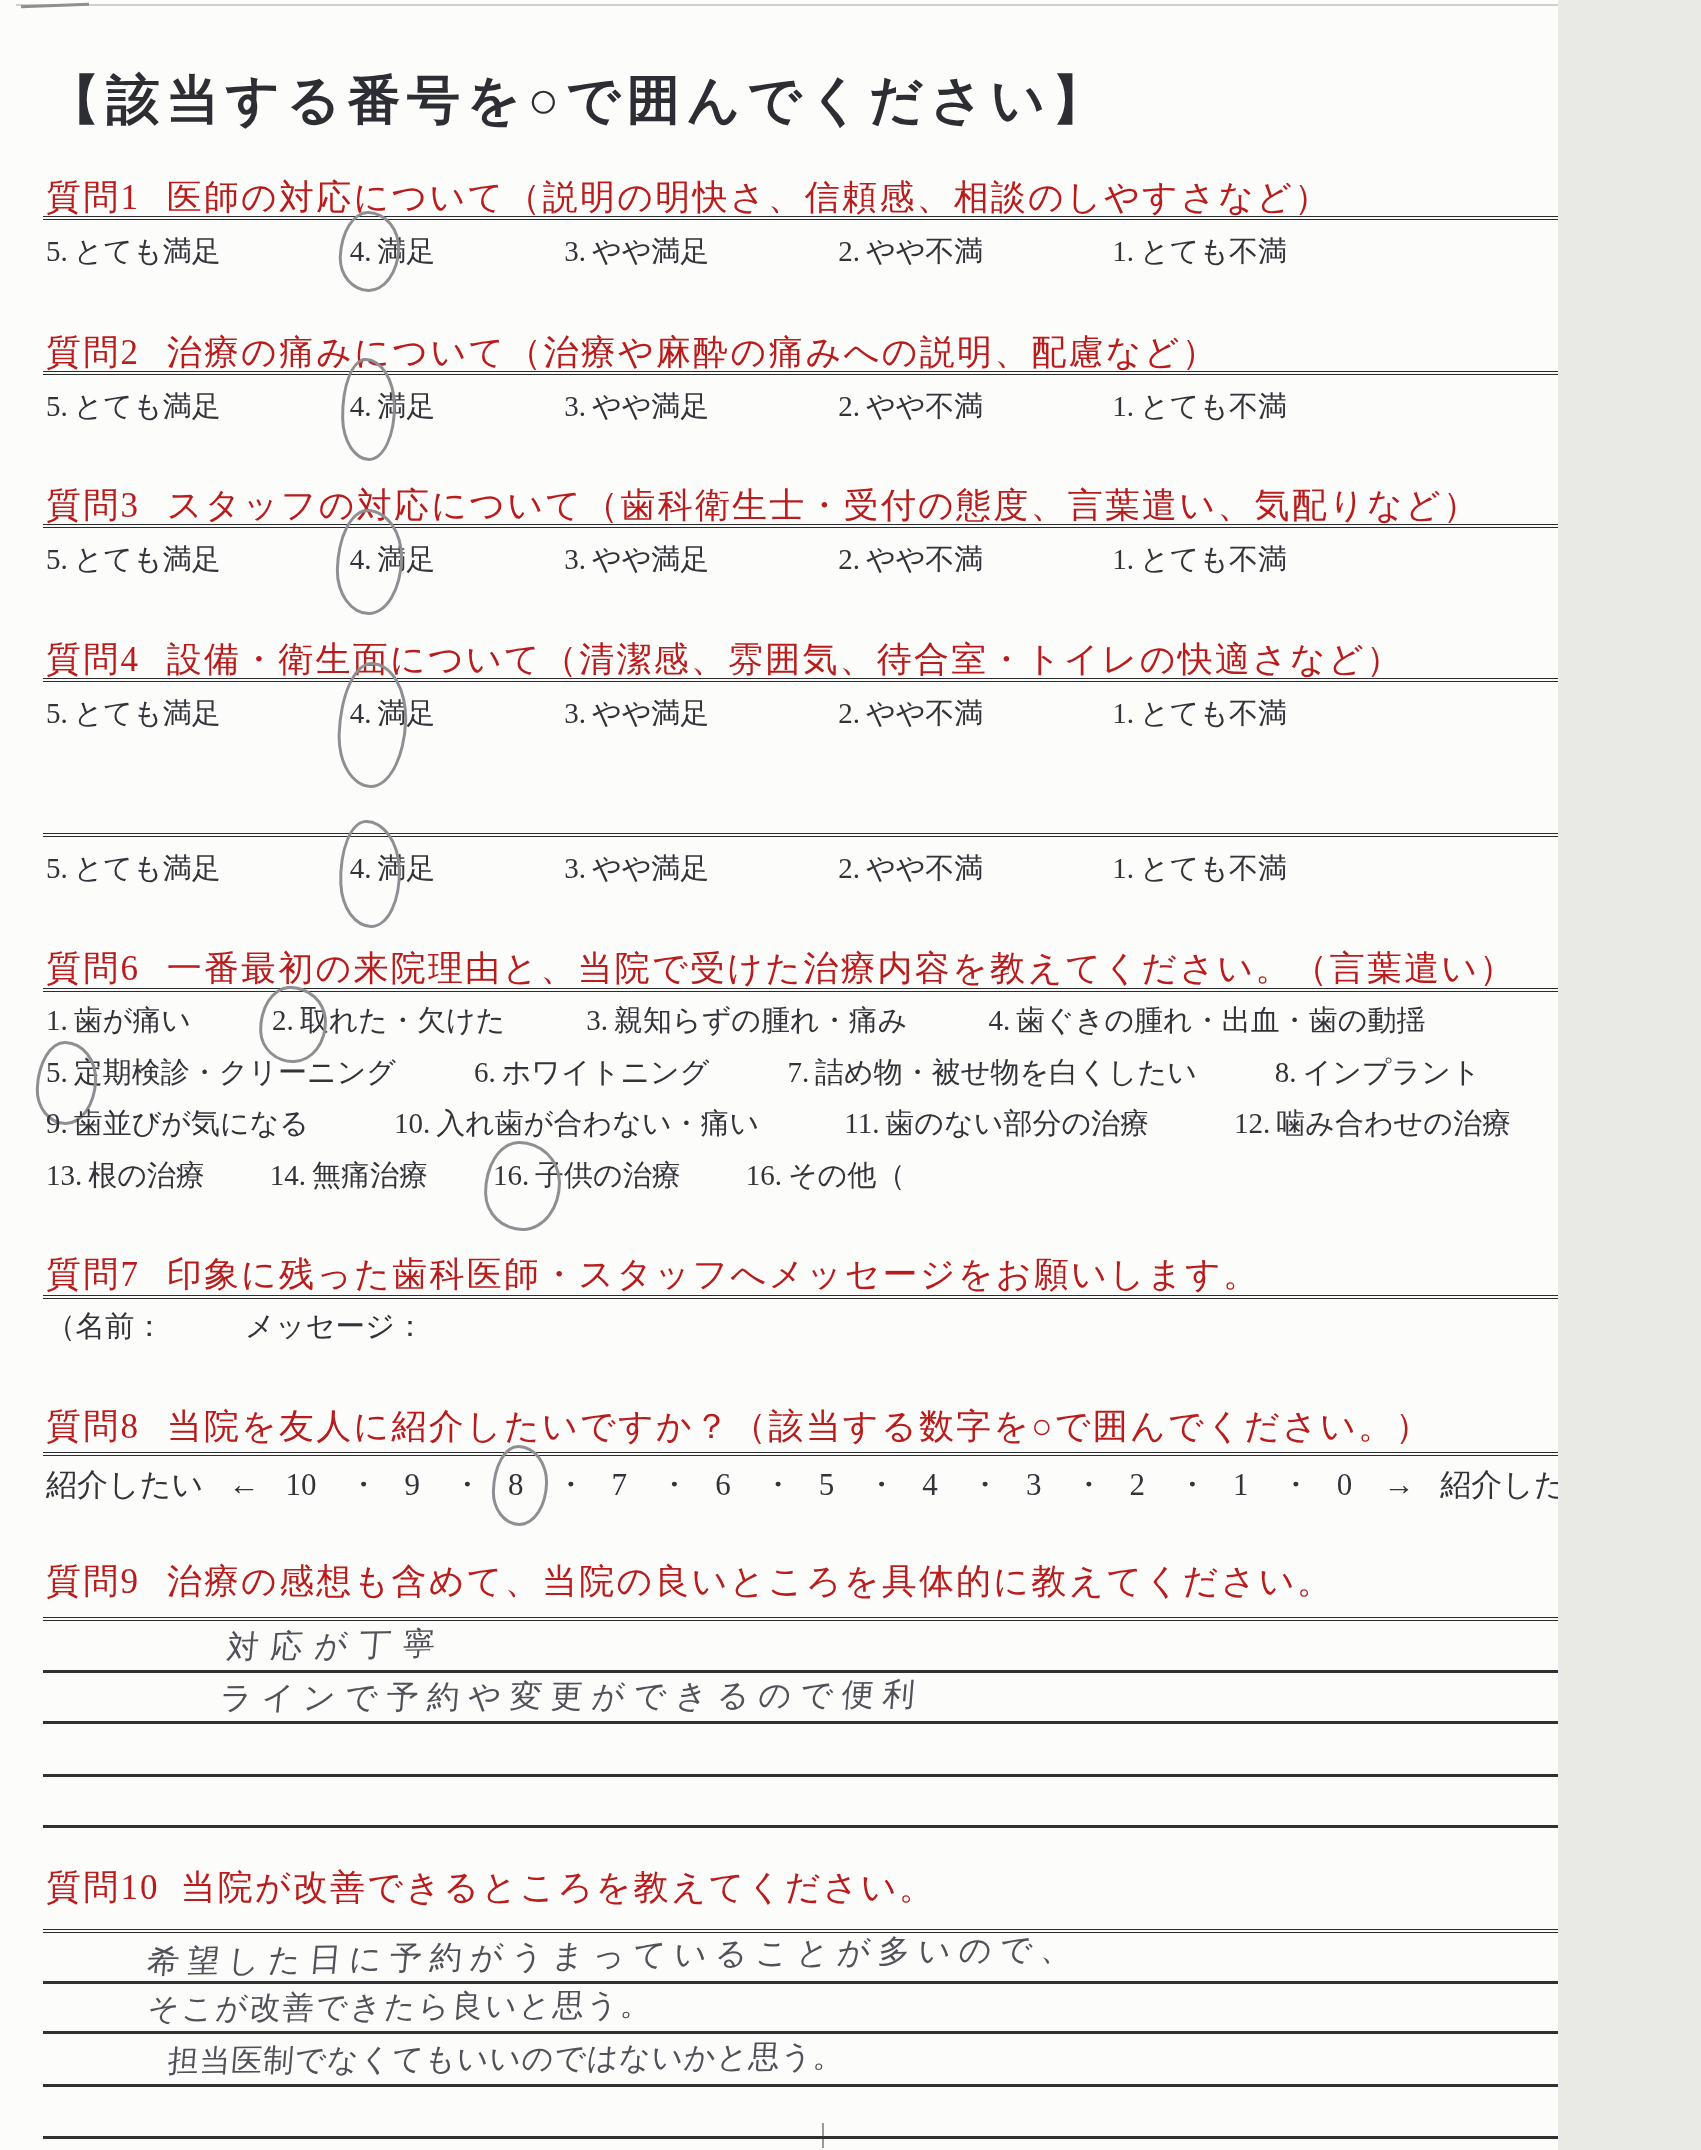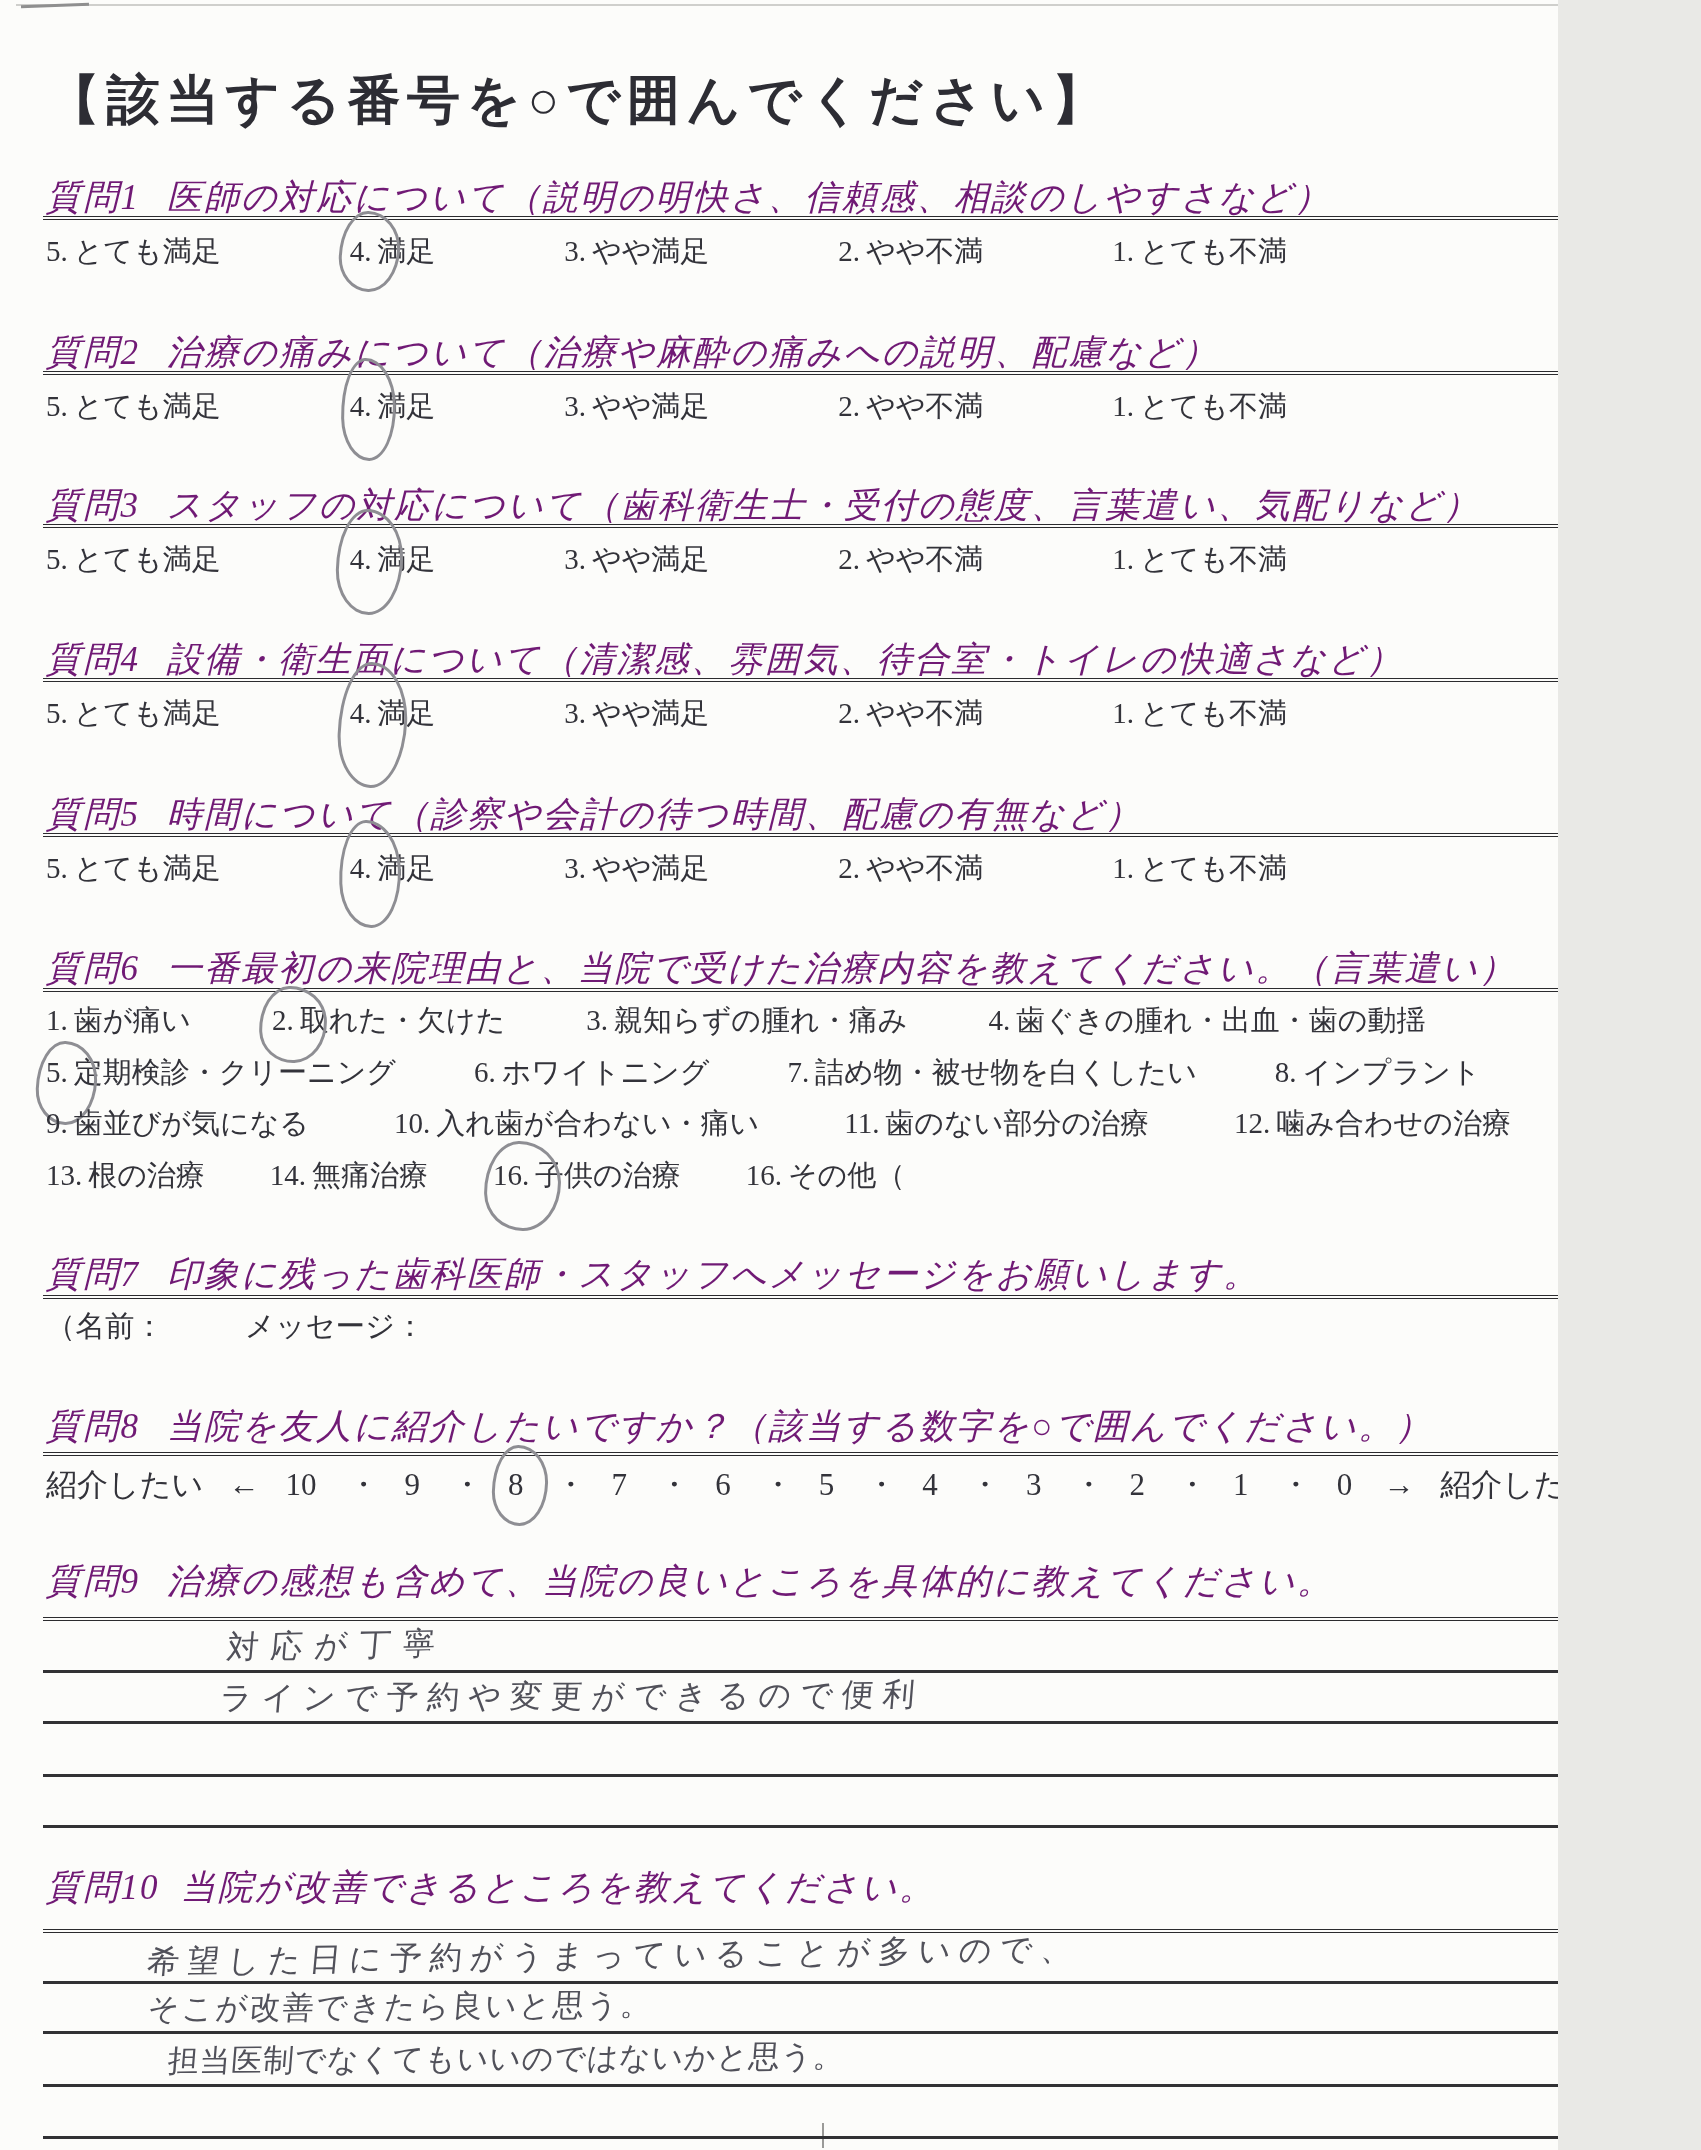--- a/index.html
+++ b/index.html
@@ -5,21 +5,21 @@
   html,body{margin:0;padding:0;background:#e9e9e6;}
   .page{
     position:relative;width:1558px;height:2151px;background:#fcfcfa;overflow:hidden;
     font-family:"Liberation Serif","DejaVu Serif",serif;color:#33333a;
   }
   .heading{
     position:absolute;left:47px;top:65px;font-size:53px;font-weight:bold;
     letter-spacing:6.6px;color:#2d2d34;white-space:nowrap;
   }
   .section{position:absolute;left:0;width:1701px;}
-  .qtitle{position:absolute;left:46px;top:0;font-size:35px;letter-spacing:2.2px;white-space:nowrap;color:#701a75;font-style:italic;}
+  .qtitle{position:absolute;left:46px;top:0;font-size:35px;letter-spacing:2.2px;white-space:nowrap;color:#b91c1c;}
   .qtitle .qlabel{display:inline-block;margin-right:26.6px;}
   .rule{position:absolute;left:43px;width:1618px;height:0;border-top:4.4px double #2b2b2e;}
   .wline{position:absolute;left:43px;width:1618px;height:0;border-top:3px solid #313134;}
   .optrow{position:absolute;left:46px;width:1617px;display:flex;align-items:flex-start;font-size:29px;white-space:nowrap;}
   .optrow.rating{gap:129px;}
   .opt{position:relative;}
   .numwrap{position:relative;display:inline-block;margin-right:5.9px;}
   .hand-circle{
     position:absolute;border:3px solid #8e8e93;
     border-radius:46% 54% 50% 50%/58% 46% 54% 42%;
@@ -94,23 +94,20 @@
     <div class="optrow rating" style="top:58px;">
       <span class="opt"><span class="numwrap"><span>5.</span></span><span>とても満足</span></span>
       <span class="opt"><span class="numwrap"><span>4.</span><span class="hand-circle" style="left:-11.8px;top:-35px;width:63px;height:120px;transform:rotate(2deg);"></span></span><span>満足</span></span>
       <span class="opt"><span class="numwrap"><span>3.</span></span><span>やや満足</span></span>
       <span class="opt"><span class="numwrap"><span>2.</span></span><span>やや不満</span></span>
       <span class="opt"><span class="numwrap"><span>1.</span></span><span>とても不満</span></span>
     </div>
   </div>
 
   <div class="section" style="top:791px;height:129px;">
-    <div class="qtitle">
-      <span class="qlabel">質問5</span><span>時間について（診察や会計の待つ時間、配慮の有無など）</span>
-    </div>
     <div class="rule" style="top:42px;"></div>
     <div class="optrow rating" style="top:58px;">
       <span class="opt"><span class="numwrap"><span>5.</span></span><span>とても満足</span></span>
       <span class="opt"><span class="numwrap"><span>4.</span><span class="hand-circle" style="left:-10.3px;top:-32px;width:56px;height:102px;transform:rotate(-2deg);"></span></span><span>満足</span></span>
       <span class="opt"><span class="numwrap"><span>3.</span></span><span>やや満足</span></span>
       <span class="opt"><span class="numwrap"><span>2.</span></span><span>やや不満</span></span>
       <span class="opt"><span class="numwrap"><span>1.</span></span><span>とても不満</span></span>
     </div>
   </div>
 

